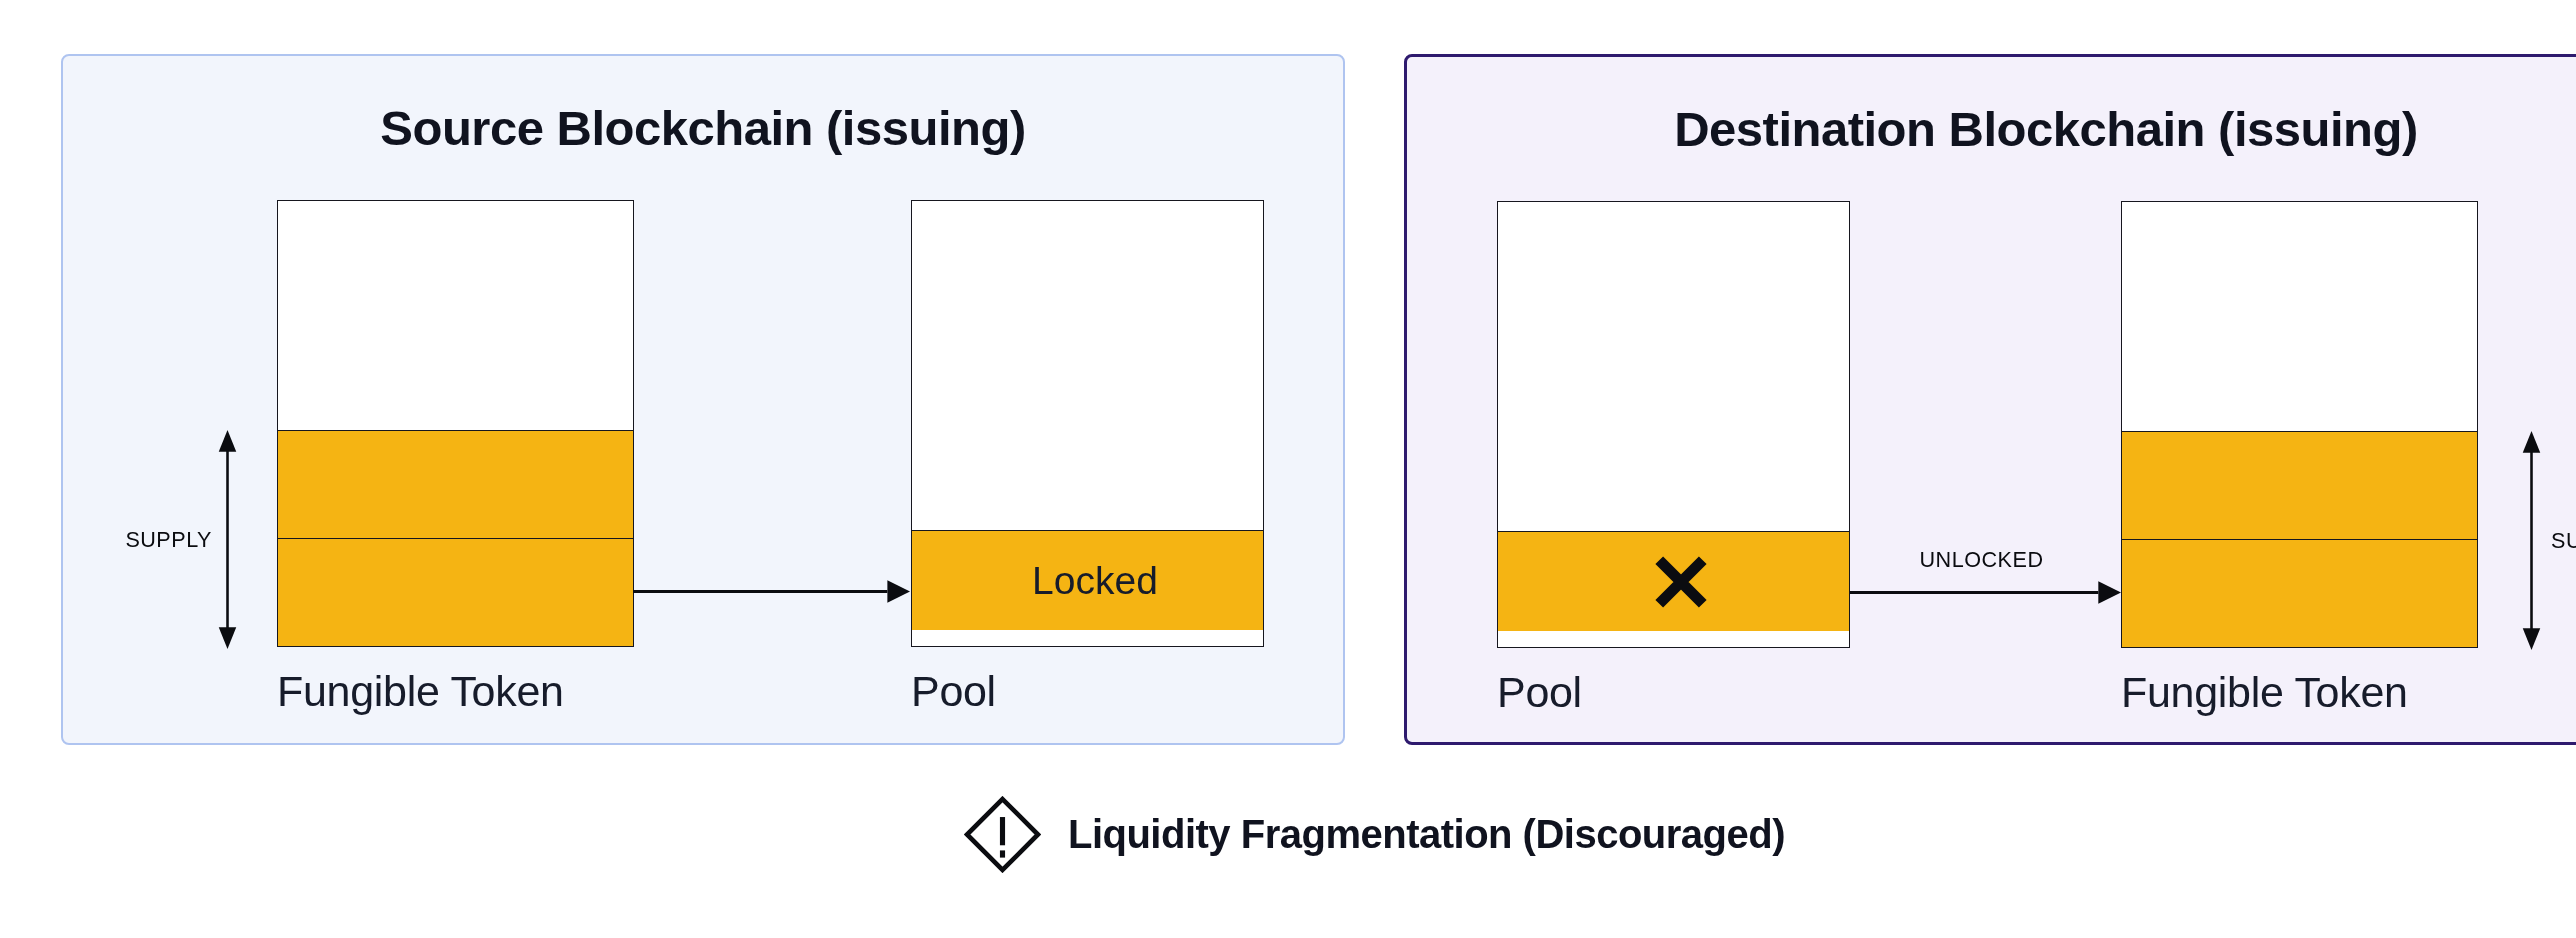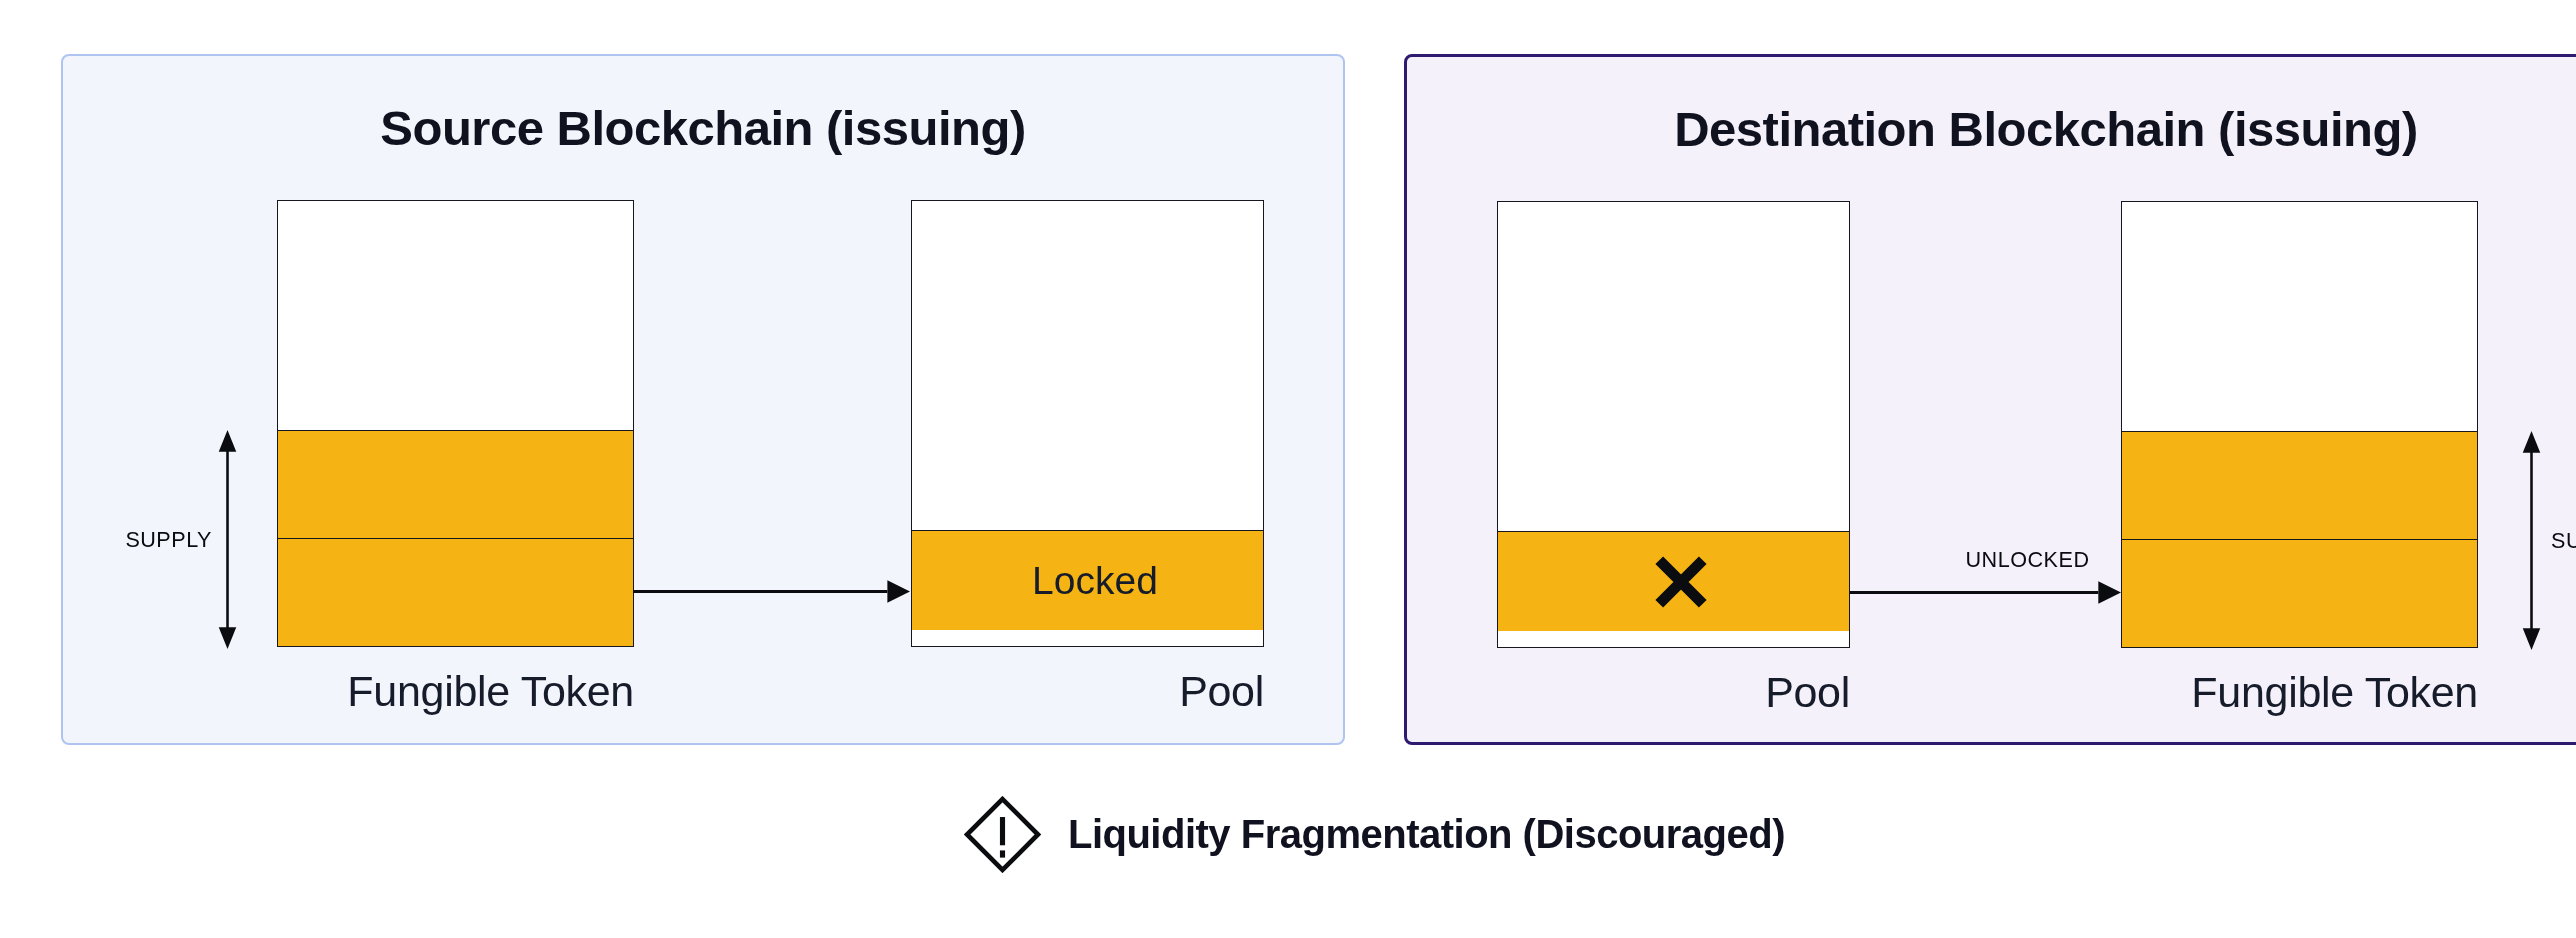--- a/index.html
+++ b/index.html
@@ -37,41 +37,41 @@
 
   .pool-bar{width:353px;}
   .pool-bar .seg-empty{height:329px;background:#fff;}
   .pool-bar .seg-locked{height:100px;display:flex;align-items:center;justify-content:center;padding-left:15px;}
 
   .src-token{left:214px;}  .src-pool{left:848px;}
   .dest-pool{left:90px;}  .dest-token{left:714px;}
 
   .locked-text{font-size:39px;font-weight:500;color:var(--label-color);}
 
-  .bar-label{position:absolute;top:611px;text-align:right;font-size:43px;
+  .bar-label{position:absolute;top:611px;text-align:left;font-size:43px;
     font-weight:500;letter-spacing:-0.3px;color:var(--label-color);}
   .src-token-label{left:214px;width:357px;}
   .src-pool-label{left:848px;width:353px;}
   .dest-pool-label{left:90px;width:353px;}
   .dest-token-label{left:714px;width:357px;}
 
   .supply-label{position:absolute;top:471px;font-size:21.6px;font-weight:500;
     letter-spacing:0.5px;color:var(--arrow-color);}
   .src-supply-label{left:46px;width:103px;text-align:right;}
   .dest-supply-label{left:1144px;width:113px;text-align:left;}
 
   .v-arrow{position:absolute;top:374px;width:31px;height:219px;}
   .src-supply-arrow{left:149px;}
   .dest-supply-arrow{left:1109px;}
 
   .h-arrow{position:absolute;top:520px;height:31px;}
   .src-flow-arrow{left:570px;width:277px;}
   .dest-flow-arrow{left:443px;width:271px;}
 
-  .flow-label{position:absolute;left:469px;width:271px;top:490px;text-align:center;
+  .flow-label{position:absolute;left:423px;width:271px;top:490px;text-align:center;
     font-size:21.6px;font-weight:500;letter-spacing:0.5px;color:var(--arrow-color);padding-left:32px;}
 
   .cross-svg{width:58px;height:58px;display:block;}
 
   .arrow-line{stroke:var(--arrow-color);}
   .arrow-head{fill:var(--arrow-color);}
 
   .caption{position:absolute;left:0;right:0;top:796px;display:flex;
     justify-content:center;align-items:center;gap:27px;}
   .warn-svg{width:77px;height:77px;display:block;}

